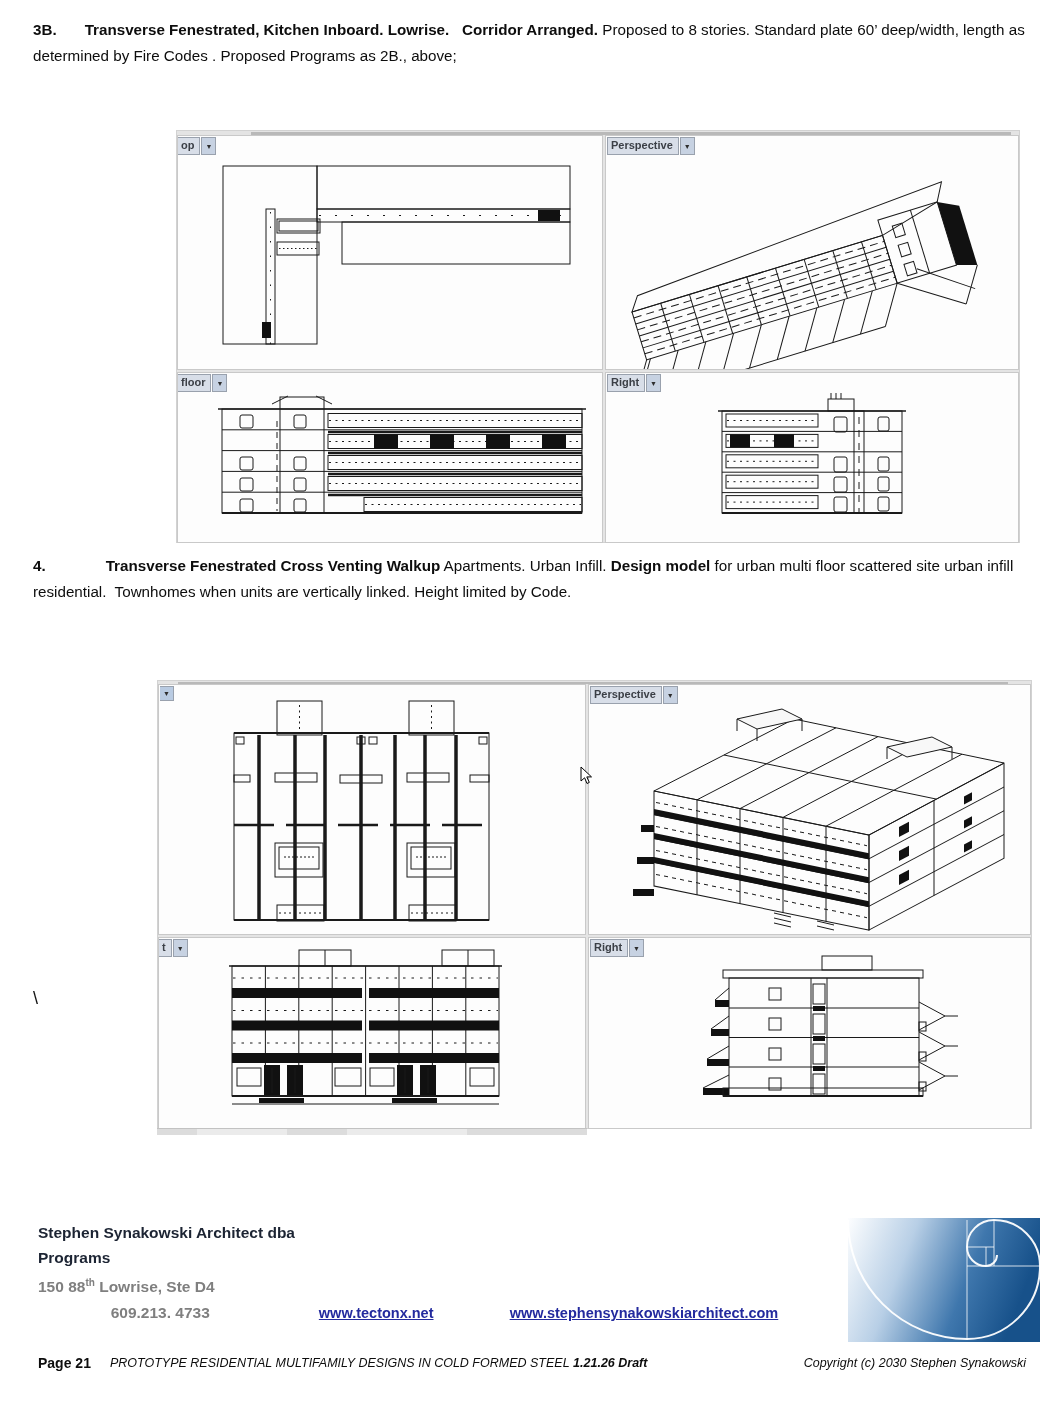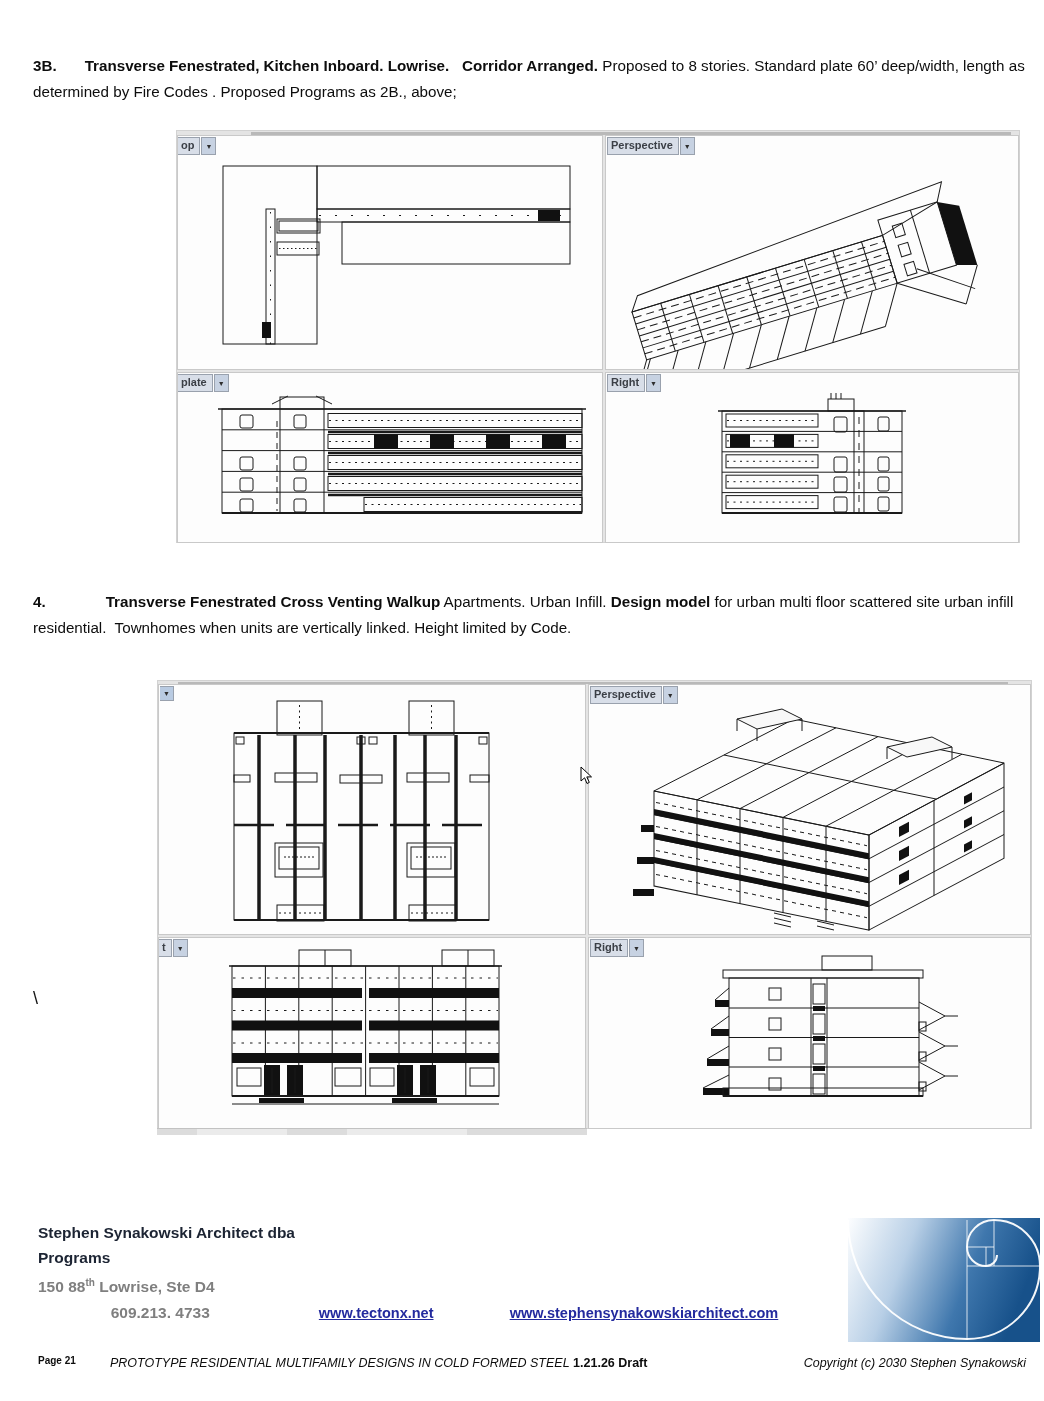--- a/index.html
+++ b/index.html
@@ -1,18 +1,18 @@
 <!DOCTYPE html>
 <html><head>
 <meta charset="utf-8">
 <style>
   html,body{margin:0;padding:0;background:#ffffff;}
   body{width:1044px;height:1401px;position:relative;font-family:"Liberation Sans",sans-serif;color:#111;overflow:hidden;}
   .abs{position:absolute;}
-  .para{font-size:15.2px;line-height:26px;white-space:pre-wrap;color:#0d0d0d;margin-top:36px;}
+  .para{font-size:15.2px;line-height:26px;white-space:pre-wrap;color:#0d0d0d;}
   .b{font-weight:bold;}
   .sp-3b{display:inline-block;width:28px;}
   .sp-4{display:inline-block;width:60px;}
   
   .shot{background:#e4e4e4;border:1px solid #d2d2d2;}
   .q{position:absolute;background:#fdfdfd;border:1px solid #c9c9c9;overflow:hidden;}
   .vtab{position:absolute;top:1px;left:1px;z-index:3;display:flex;align-items:stretch;}
   .vlbl{background:#d8dee8;border:1px solid #99a1ad;font-weight:bold;font-size:11px;color:#3b3f46;padding:1px 5px 2px 3px;line-height:13px;}
   .vdd{background:#c7d2e2;border:1px solid #99a1ad;margin-left:1px;font-size:7px;color:#2e2e2e;padding:0 3px;display:flex;align-items:center;line-height:13px;}
   .topstrip{background:#b9b9b9;height:3px;}
@@ -25,23 +25,23 @@
   .draw .sw2{stroke-width:2;}
   .draw .sw15{stroke-width:1.5;}
   .draw .sw25{stroke-width:2.5;}
   .draw .sw35{stroke-width:3.5;}
   
   .firm{font-weight:bold;font-size:15.5px;color:#1c2433;line-height:25px;}
   .gray{color:#7f7f7f;}
   .flink{font-weight:bold;font-size:14.5px;color:#232a9e;text-decoration:underline;}
   sup{font-size:10px;}
   .pagebar{font-size:12.5px;color:#0d0d0d;}
-  .pb-page{font-weight:bold;font-size:10px;font-style:normal;}
+  .pb-page{font-weight:bold;font-size:14px;font-style:normal;}
   .pb-it{font-style:italic;}
-  .pb-bi{font-weight:bold;}
+  .pb-bi{font-style:italic;font-weight:bold;}
   .stray{font-size:18px;color:#111;}
   .cursor{z-index:9;}
 </style>
 </head>
 <body>
 
 <div class="abs para" style="left:33px;top:17px;width:992px;"><span class="b">3B.</span><span class="sp-3b"></span><span class="b">Transverse Fenestrated, Kitchen Inboard. Lowrise.   Corridor Arranged.</span><span> </span><span>Proposed to 8 stories. Standard plate 60’ deep/width, length as determined by Fire Codes . Proposed Programs as 2B., above;</span></div>
 
 <div class="abs shot" style="left:176px;top:130px;width:842px;height:411px;">
   <div class="abs topstrip" style="left:74px;top:1px;width:760px;"></div>
@@ -112,21 +112,21 @@
           <line x1="236" y1="50" x2="212" y2="88"></line>
         <line x1="262" y1="50" x2="322" y2="90"></line>
           <line x1="322" y1="90" x2="344" y2="56"></line>
           <line x1="285" y1="42" x2="335" y2="78"></line>
       </g>
     </svg>
   </div>
 
   <div class="q" style="left:0;top:241px;width:424px;height:169px;">
     <div class="vtab" style="left:0;">
-        <span class="vlbl" style="border-left:none;">plate</span>
+        <span class="vlbl" style="border-left:none;">floor</span>
         <span class="vdd">▼</span>
       </div>
     <svg class="draw" width="424" height="169" viewBox="0 0 424 169">
       <line class="sw15" x1="40" y1="36" x2="408" y2="36"></line>
       <rect x="44" y="36" width="360" height="104"></rect>
       <rect x="102" y="24" width="44" height="116"></rect>
       <line x1="94" y1="31" x2="110" y2="23"></line>
         <line x1="138" y1="23" x2="154" y2="31"></line>
       <line x1="44" y1="56.8" x2="404" y2="56.8"></line>
         <line x1="44" y1="77.6" x2="404" y2="77.6"></line>

